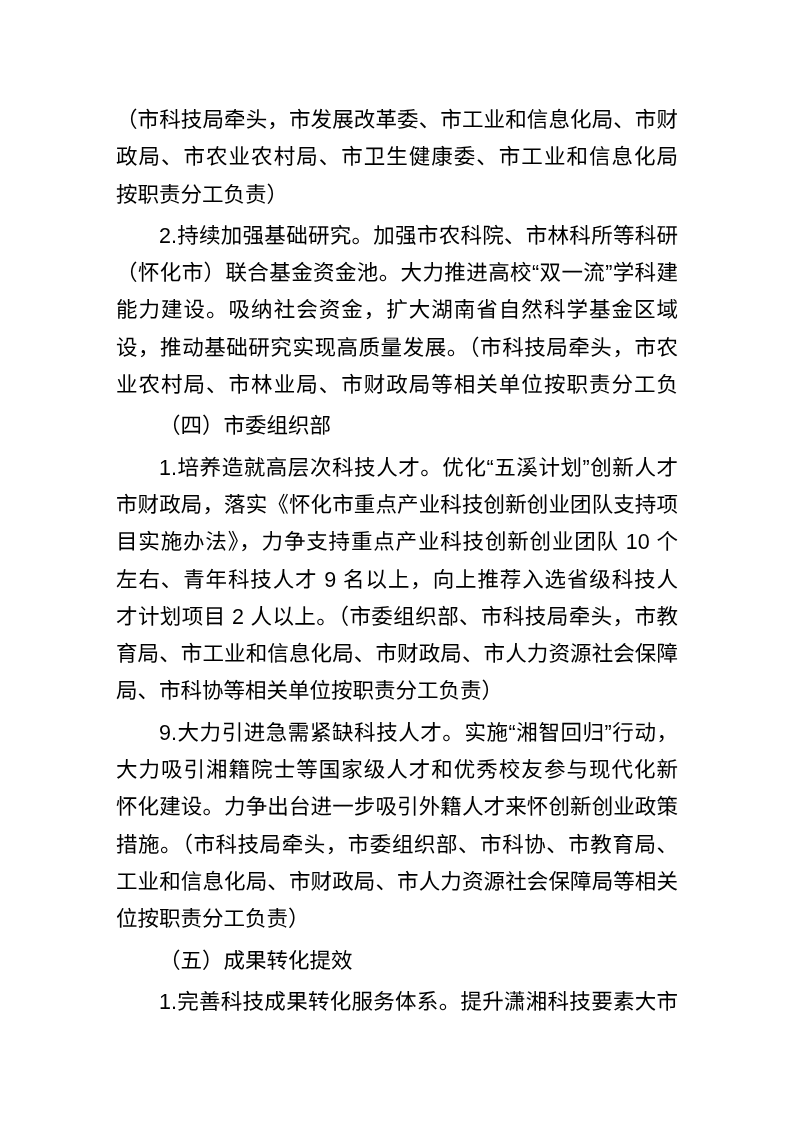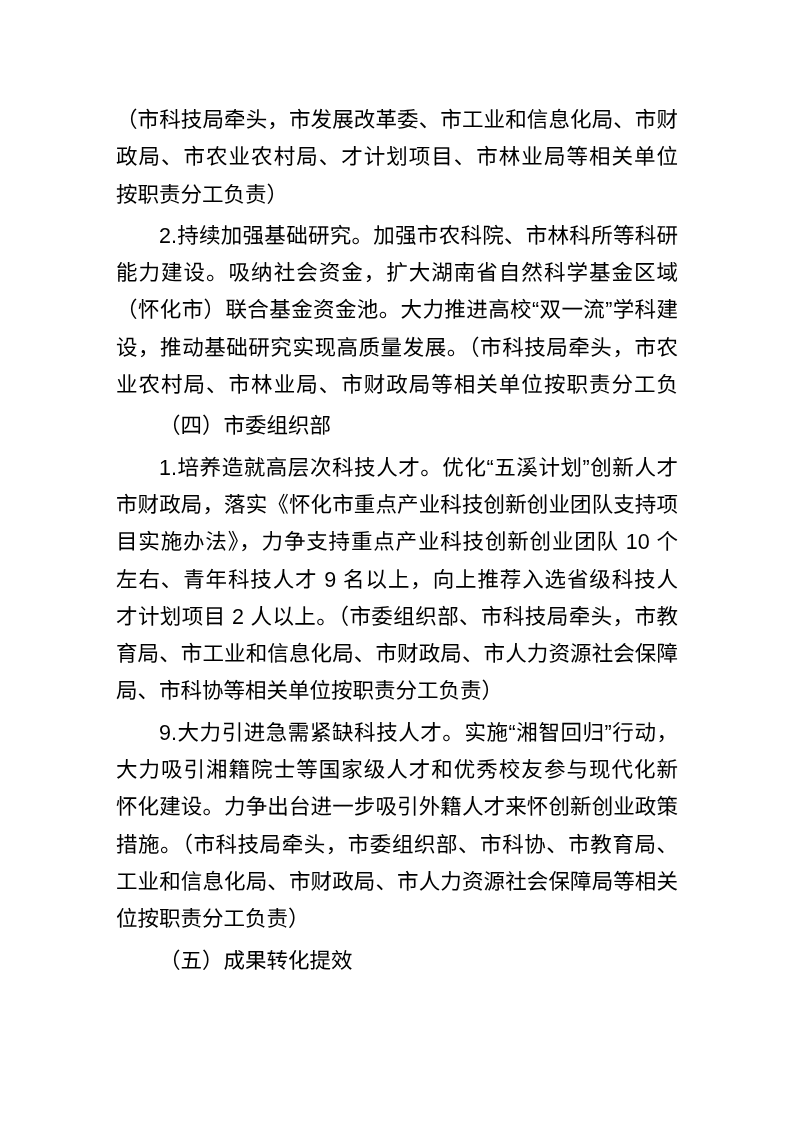--- a/index.html
+++ b/index.html
@@ -47,28 +47,28 @@
   }
 </style>
 </head>
 <body>
 
 <div class="page">
   <div class="text-block">
 
     <div class="para">
       <div class="line">（市科技局牵头，市发展改革委、市工业和信息化局、市财</div>
-      <div class="line">政局、市农业农村局、才计划项目、市林业局等相关单位</div>
+      <div class="line">政局、市农业农村局、市卫生健康委、市工业和信息化局</div>
       <div class="line end">按职责分工负责）</div>
     </div>
 
     <div class="para">
       <div class="line ind">2.持续加强基础研究。加强市农科院、市林科所等科研</div>
+      <div class="line">（怀化市）联合基金资金池。大力推进高校“双一流”学科建</div>
       <div class="line">能力建设。吸纳社会资金，扩大湖南省自然科学基金区域</div>
-      <div class="line">（怀化市）联合基金资金池。大力推进高校“双一流”学科建</div>
       <div class="line">设，推动基础研究实现高质量发展。（市科技局牵头，市农</div>
       <div class="line end">业农村局、市林业局、市财政局等相关单位按职责分工负责）</div>
     </div>
 
     <div class="para">
       <div class="line ind end">（四）市委组织部</div>
     </div>
 
     <div class="para">
       <div class="line ind">1.培养造就高层次科技人才。优化“五溪计划”创新人才</div>
@@ -86,15 +86,18 @@
       <div class="line">怀化建设。力争出台进一步吸引外籍人才来怀创新创业政策</div>
       <div class="line">措施。（市科技局牵头，市委组织部、市科协、市教育局、市</div>
       <div class="line">工业和信息化局、市财政局、市人力资源社会保障局等相关单</div>
       <div class="line end">位按职责分工负责）</div>
     </div>
 
     <div class="para">
       <div class="line ind end">（五）成果转化提效</div>
     </div>
 
+    <div class="para">
+      <div class="line ind">1.完善科技成果转化服务体系。提升潇湘科技要素大市</div>
+    </div>
 
   </div>
 </div>
 
 </body></html>

